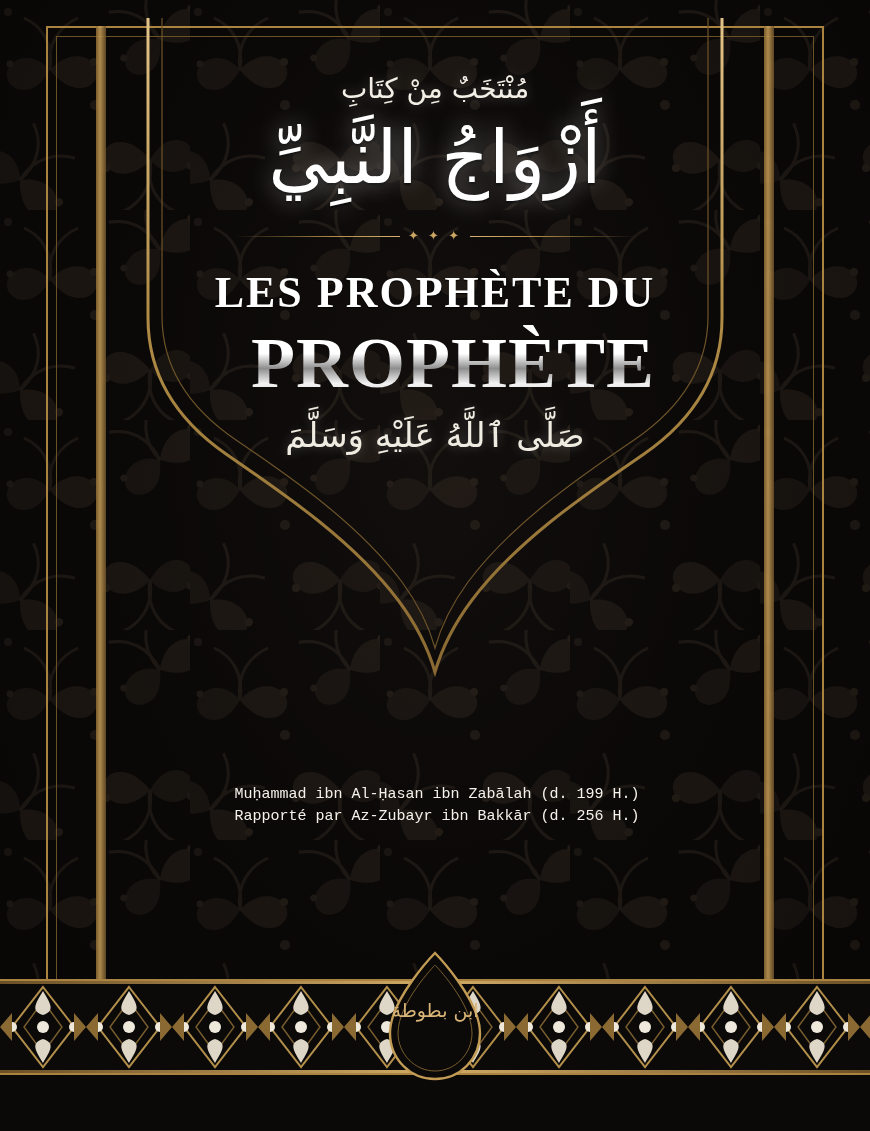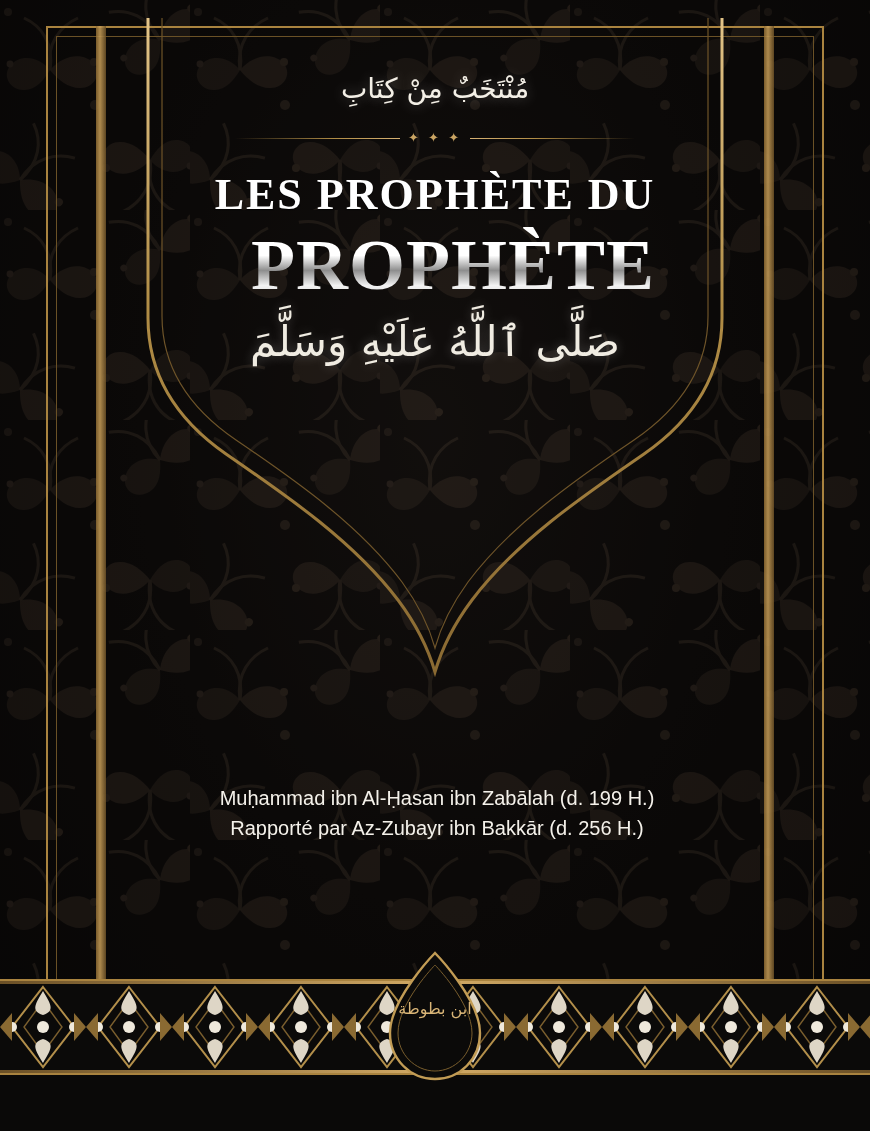--- a/index.html
+++ b/index.html
@@ -142,35 +142,35 @@
     background: linear-gradient(180deg, #ffffff 0%, #ffffff 38%, #8e8e8e 56%, #f2f2f2 74%, #cfcfcf 100%);
     -webkit-background-clip: text;
     background-clip: text;
     color: transparent;
     text-shadow: none;
     padding-left: 36px;
   }
   .arabic-salat {
     margin-top: 10px;
     color: #f0ece2;
-    font-size: 42px;
+    font-size: 34px;
     direction: rtl;
     font-family: "DejaVu Sans", sans-serif;
     text-shadow: 0 0 12px rgba(255,255,255,0.25);
   }
 
   
   .authors {
     position: absolute;
     left: 4px; right: 0;
     top: 784px;
     text-align: center;
     color: #f4f1ea;
-    font-family: Liberation Sans, sans-serif;
-    font-size: 20px;
+    font-family: Liberation Mono, monospace;
+    font-size: 15px;
     line-height: 1.48;
   }
   .authors div { white-space: nowrap; }
 
   
   .band {
     position: absolute;
     left: 0; right: 0;
     bottom: 56px;
     height: 92px;
@@ -200,21 +200,21 @@
     height: 140px;
     z-index: 5;
   }
   .logo svg { width: 100%; height: 100%; display: block; }
   .logo-text {
     position: absolute;
     left: 0; right: 0;
     top: 52px;
     text-align: center;
     color: #d9b577;
-    font-size: 16px;
+    font-size: 19px;
     direction: rtl;
     font-family: "DejaVu Sans", sans-serif;
   }
 
   .bottom-fill {
     position: absolute;
     left: 0; right: 0; bottom: 0;
     height: 56px;
     background: #0a0908;
   }
@@ -275,20 +275,21 @@
                C276,606 288,630 295,654 C302,630 314,606 332,582
                C376,524 440,480 504,436 C550,404 582,360 582,300 L582,0" fill="none" stroke="url(#goldGrad)" stroke-width="3"></path>
       <path d="M22,0 L22,298 C22,352 52,392 96,422 C158,464 220,508 262,564
                C278,586 289,608 295,630 C301,608 312,586 328,564
                C370,508 432,464 494,422 C538,392 568,352 568,298 L568,0" fill="none" stroke="#6e5429" stroke-width="1.2"></path>
     </svg>
   </div>
 
   <div class="content">
     <div class="arabic-top">مُنْتَخَبٌ مِنْ كِتَابِ</div>
+    <div class="arabic-main">أَزْوَاجُ النَّبِيِّ</div>
 
     <div class="divider">
       <div class="line l"></div>
       <div class="dots">✦ ✦ ✦</div>
       <div class="line r"></div>
     </div>
 
     <div class="title-line1">LES PROPHÈTE DU</div>
     <div class="title-line2">PROPHÈTE</div>
     <div class="arabic-salat">صَلَّى ٱللَّهُ عَلَيْهِ وَسَلَّمَ</div>

